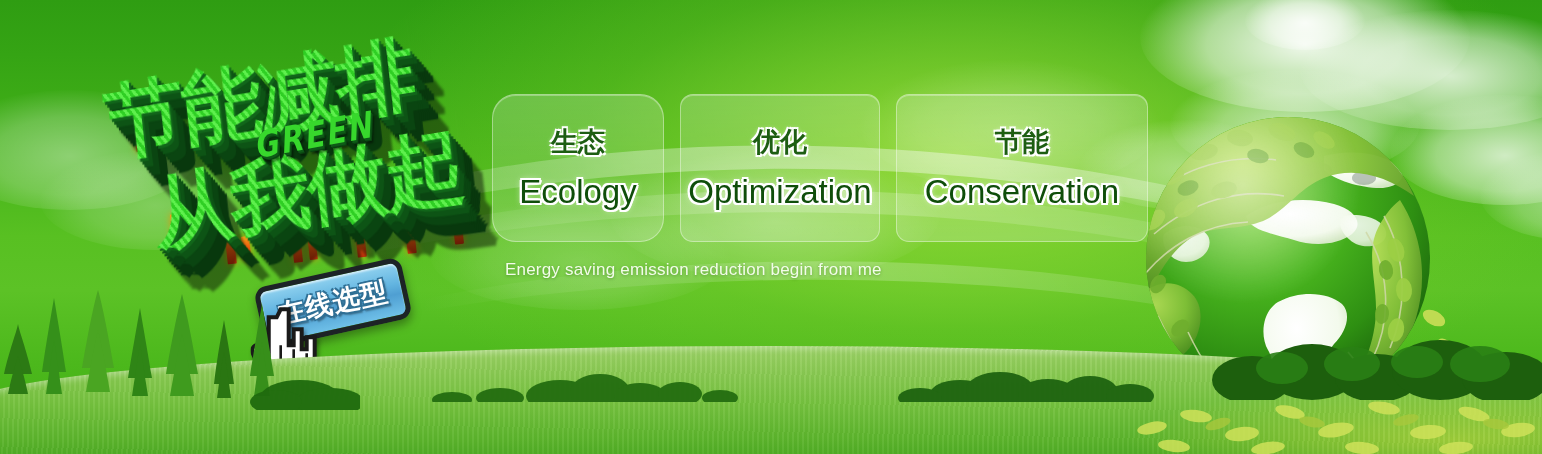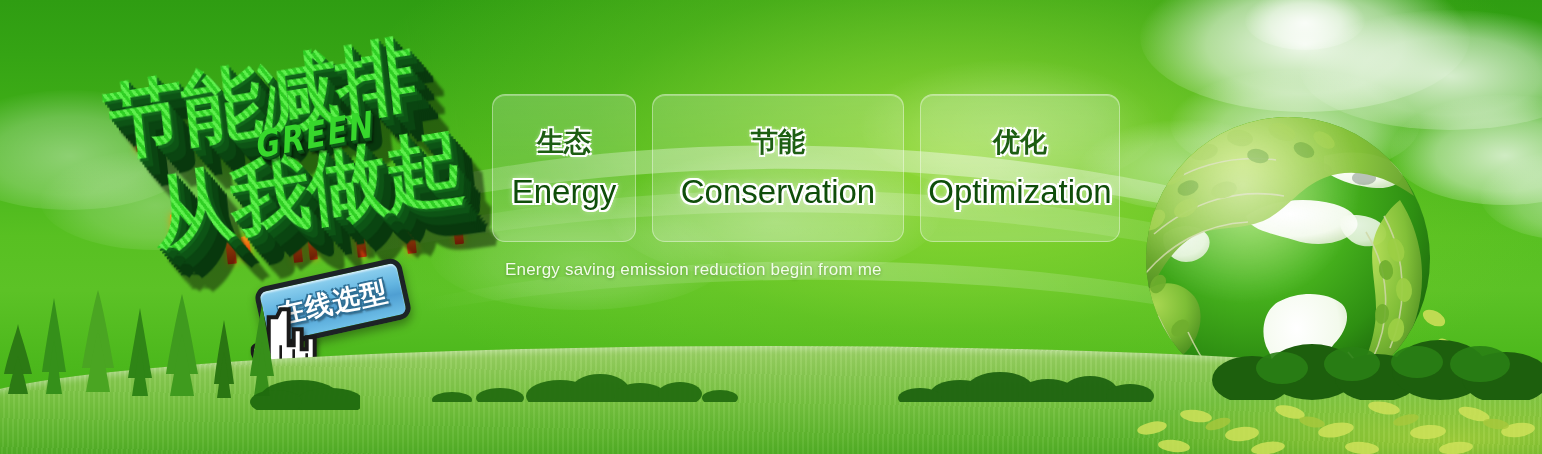--- a/index.html
+++ b/index.html
@@ -100,21 +100,21 @@
     position:relative;
     height:148px;
     border-radius:13px;
     background:linear-gradient(to bottom, rgba(255,255,255,0.20) 0%, rgba(255,255,255,0.13) 55%, rgba(255,255,255,0.20) 100%);
     border:1px solid rgba(255,255,255,0.38);
     display:flex; flex-direction:column;
     align-items:center; justify-content:center;
     padding:0 20px;
     box-shadow:inset 0 1px 0 rgba(255,255,255,.3);
   }
-  .card.c1{ width:144px; }
+  .card.c1{ width:172px;border-radius:24px; }
   .card.c2{ width:252px; }
   .card.c3{ width:200px; }
   .card-cn{
     font-family:"DejaVu Sans", sans-serif;
     font-size:27px; font-weight:bold; color:#1d5e12;
     margin-bottom:20px; line-height:1;
     text-shadow:
       -1.6px -1.6px 0 #fff, 1.6px -1.6px 0 #fff,
       -1.6px 1.6px 0 #fff, 1.6px 1.6px 0 #fff,
       0 0 5px rgba(255,255,255,.95);
@@ -254,29 +254,29 @@
     <div class="ember" style="left:348px; top:200px; width:9px;  height:24px;"></div>
 
     <div class="tl tl1">节能减排</div>
     <div class="t-green">GREEN</div>
     <div class="tl tl2">从我做起</div>
   </div>
 
   <div class="cards">
     <div class="card c1">
       <div class="card-cn">生态</div>
-      <div class="card-en">Energy</div>
+      <div class="card-en">Ecology</div>
+    </div>
+    <div class="card c3">
+      <div class="card-cn">优化</div>
+      <div class="card-en">Optimization</div>
     </div>
     <div class="card c2">
       <div class="card-cn">节能</div>
       <div class="card-en">Conservation</div>
-    </div>
-    <div class="card c3">
-      <div class="card-cn">优化</div>
-      <div class="card-en">Optimization</div>
     </div>
   </div>
 
   <div class="tagline">Energy saving emission reduction begin from me</div>
 
   <div class="btn-wrap">
     <div class="btn">
       <span class="btn-label">在线选型</span>
     </div>
     <svg class="cursor-hand" width="70" height="86" viewBox="0 0 70 86">

